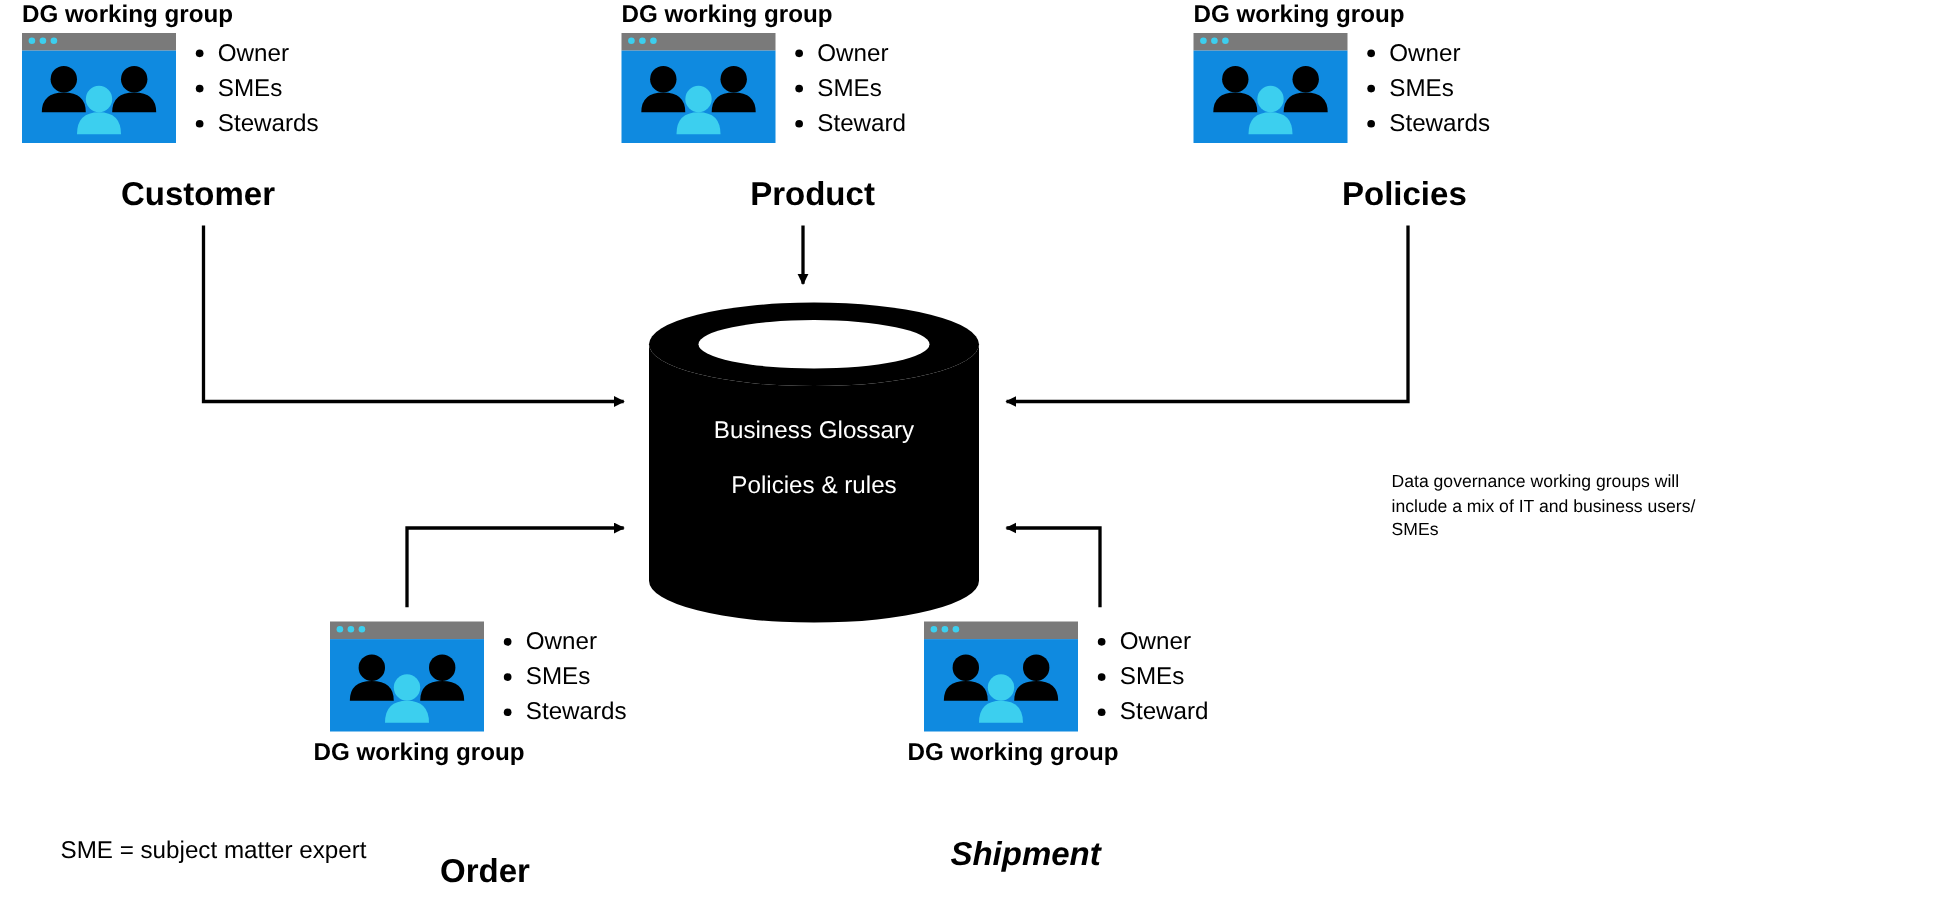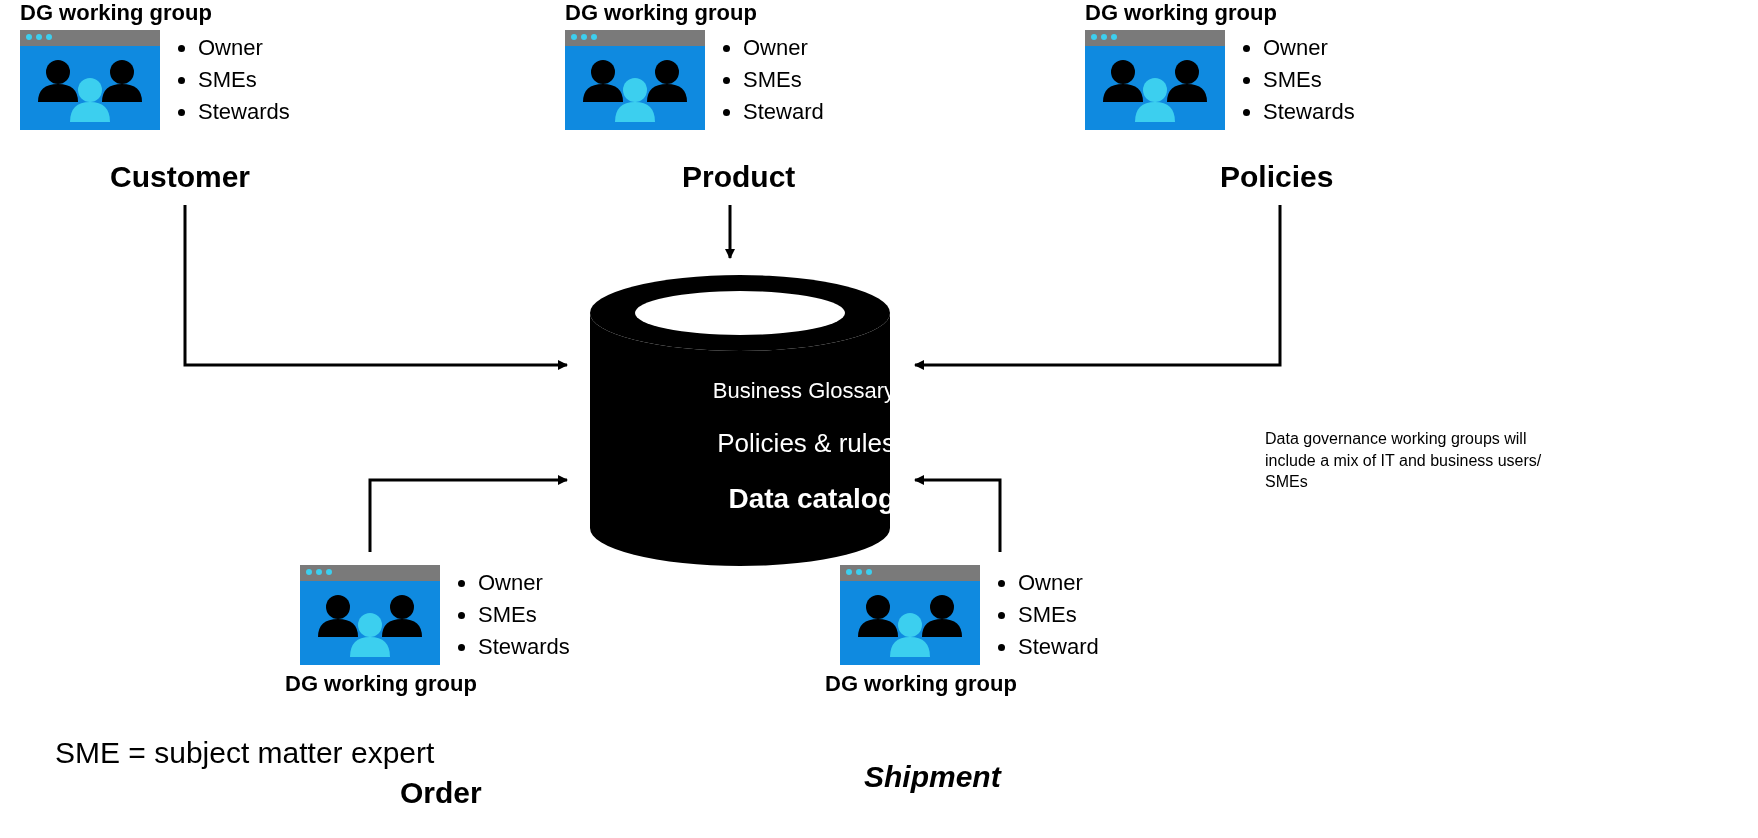--- a/index.html
+++ b/index.html
@@ -25,26 +25,26 @@
   .wg-icon .panel { position:absolute; top:16px; left:0; right:0; bottom:0; background:#0f8ae0; }
   .wg-icon svg.people { position:absolute; top:16px; left:0; width:140px; height:84px; }
   .wg-list { list-style: disc; padding-left: 20px; font-size: 22px; line-height: 1.45; }
   .domain-label {
     position:absolute;
     font-size: 30px;
     font-weight: 700;
   }
   .cylinder-wrap { position:absolute; left:585px; top:273px; width:310px; height:295px; }
   .cylinder-wrap svg { overflow:visible; }
-  .cyl-text { position:absolute; left:0; width:310px; text-align:right; color:#fff; }
+  .cyl-text { position:absolute; left:0; width:310px; text-align:center; color:#fff; }
   .cyl-line1 { top:105px; font-size:22px; }
-  .cyl-line2 { top:155px; font-size:26px; }
+  .cyl-line2 { top:155px; font-size:22px; }
   .cyl-line3 { top:210px; font-size:28px; font-weight:700; }
   .side-note { position:absolute; left:1265px; top:428px; width:300px; font-size:16px; line-height:1.35; }
-  .footnote { position:absolute; left:55px; top:736px; font-size:30px; }
+  .footnote { position:absolute; left:55px; top:760px; font-size:22px; }
   svg.arrows { position:absolute; left:0; top:0; width:1758px; height:838px; pointer-events:none; }
 </style>
 </head>
 <body>
 
 <div class="wg-block" style="left:20px; top:0;">
   <div class="wg-title">DG working group</div>
   <div class="wg-row">
     <div class="wg-icon">
       <div class="titlebar"></div>
@@ -189,21 +189,20 @@
 <div class="domain-label" style="left:864px; top:760px;font-style:italic;">Shipment</div>
 
 <div class="cylinder-wrap">
   <svg width="310" height="295" viewBox="0 0 310 295">
     <path d="M5 40 L5 255 A150 38 0 0 0 305 255 L305 40 A150 38 0 0 1 5 40 Z" fill="#000"></path>
     <ellipse cx="155" cy="40" rx="150" ry="38" fill="#000"></ellipse>
     <ellipse cx="155" cy="40" rx="105" ry="22" fill="#fff"></ellipse>
   </svg>
   <div class="cyl-text cyl-line1">Business Glossary</div>
   <div class="cyl-text cyl-line2">Policies &amp; rules</div>
-  <div class="cyl-text cyl-line3">Data catalog</div>
 </div>
 
 <svg class="arrows">
   <defs>
     <marker id="ah" markerWidth="12" markerHeight="12" refX="9" refY="5" orient="auto" markerUnits="userSpaceOnUse">
       <path d="M0 0 L10 5 L0 10 Z" fill="#000"></path>
     </marker>
   </defs>
 
   <path d="M185 205 L185 365 L567 365" stroke="#000" stroke-width="3" fill="none" marker-end="url(#ah)"></path>

